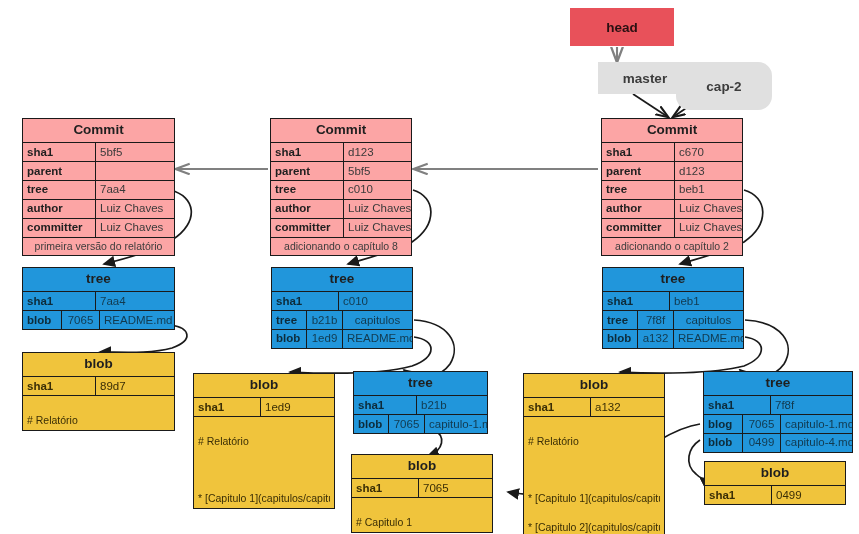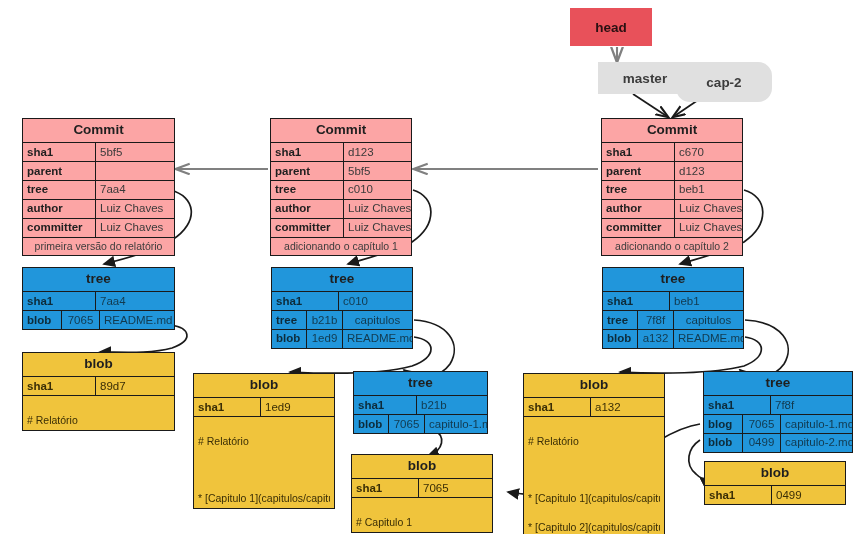--- a/index.html
+++ b/index.html
@@ -146,27 +146,27 @@
 
     <g>
       <path d="M700,424 C672,428 640,452 600,480 C566,498 530,496 508,492" fill="none" stroke="#1a1a1a" stroke-width="1.7" marker-end="url(#ahBlackFill)"></path>
     </g>
 
     <g>
       <path d="M700,440 C688,448 684,464 696,474 C702,480 708,480 712,478" fill="none" stroke="#1a1a1a" stroke-width="1.7" marker-end="url(#ahBlackFill)"></path>
     </g>
   </svg>
 
-  <div class="ref head" style="left:570px; top:8px; width:82px; height:38px;">
+  <div class="ref head" style="left:570px; top:8px; width:104px; height:38px;">
     <span>head</span>
   </div>
   <div class="ref branch" style="left:570px; top:62px; width:94px; height:32px;margin-left:28px;">
     <span>master</span>
   </div>
-  <div class="ref branch" style="left:676px; top:62px; width:96px; height:40px;border-radius:14px;">
+  <div class="ref branch" style="left:676px; top:62px; width:96px; height:48px;border-radius:14px;">
     <span>cap-2</span>
   </div>
 
   <div class="node commit" style="left:22px; top:118px; width:153px;">
     <div class="title">Commit</div>
     <div class="row">
       <div class="k" style="width:72px">sha1</div>
       <div class="v">5bf5</div>
     </div>
     <div class="row">
@@ -203,21 +203,21 @@
       <div class="v">c010</div>
     </div>
     <div class="row">
       <div class="k" style="width:72px">author</div>
       <div class="v">Luiz Chaves</div>
     </div>
     <div class="row">
       <div class="k" style="width:72px">committer</div>
       <div class="v">Luiz Chaves</div>
     </div>
-    <div class="msg">adicionando o capítulo 1</div>
+    <div class="msg">adicionando o capítulo 8</div>
   </div>
 
   <div class="node commit" style="left:601px; top:118px; width:142px;">
     <div class="title">Commit</div>
     <div class="row">
       <div class="k" style="width:72px">sha1</div>
       <div class="v">c670</div>
     </div>
     <div class="row">
       <div class="k" style="width:72px">parent</div>
@@ -345,21 +345,21 @@
       <div class="v">7f8f</div>
     </div>
     <div class="row">
       <div class="k" style="width:38px">blog</div>
       <div class="mid" style="width:38px">7065</div>
       <div class="fname">capitulo-1.md</div>
     </div>
     <div class="row">
       <div class="k" style="width:38px">blob</div>
       <div class="mid" style="width:38px">0499</div>
-      <div class="fname">capitulo-2.md</div>
+      <div class="fname">capitulo-4.md</div>
     </div>
   </div>
 
   <div class="node blob" style="left:351px; top:454px; width:142px;">
     <div class="title">blob</div>
     <div class="row">
       <div class="k" style="width:66px">sha1</div>
       <div class="v">7065</div>
     </div>
     <div class="content">

